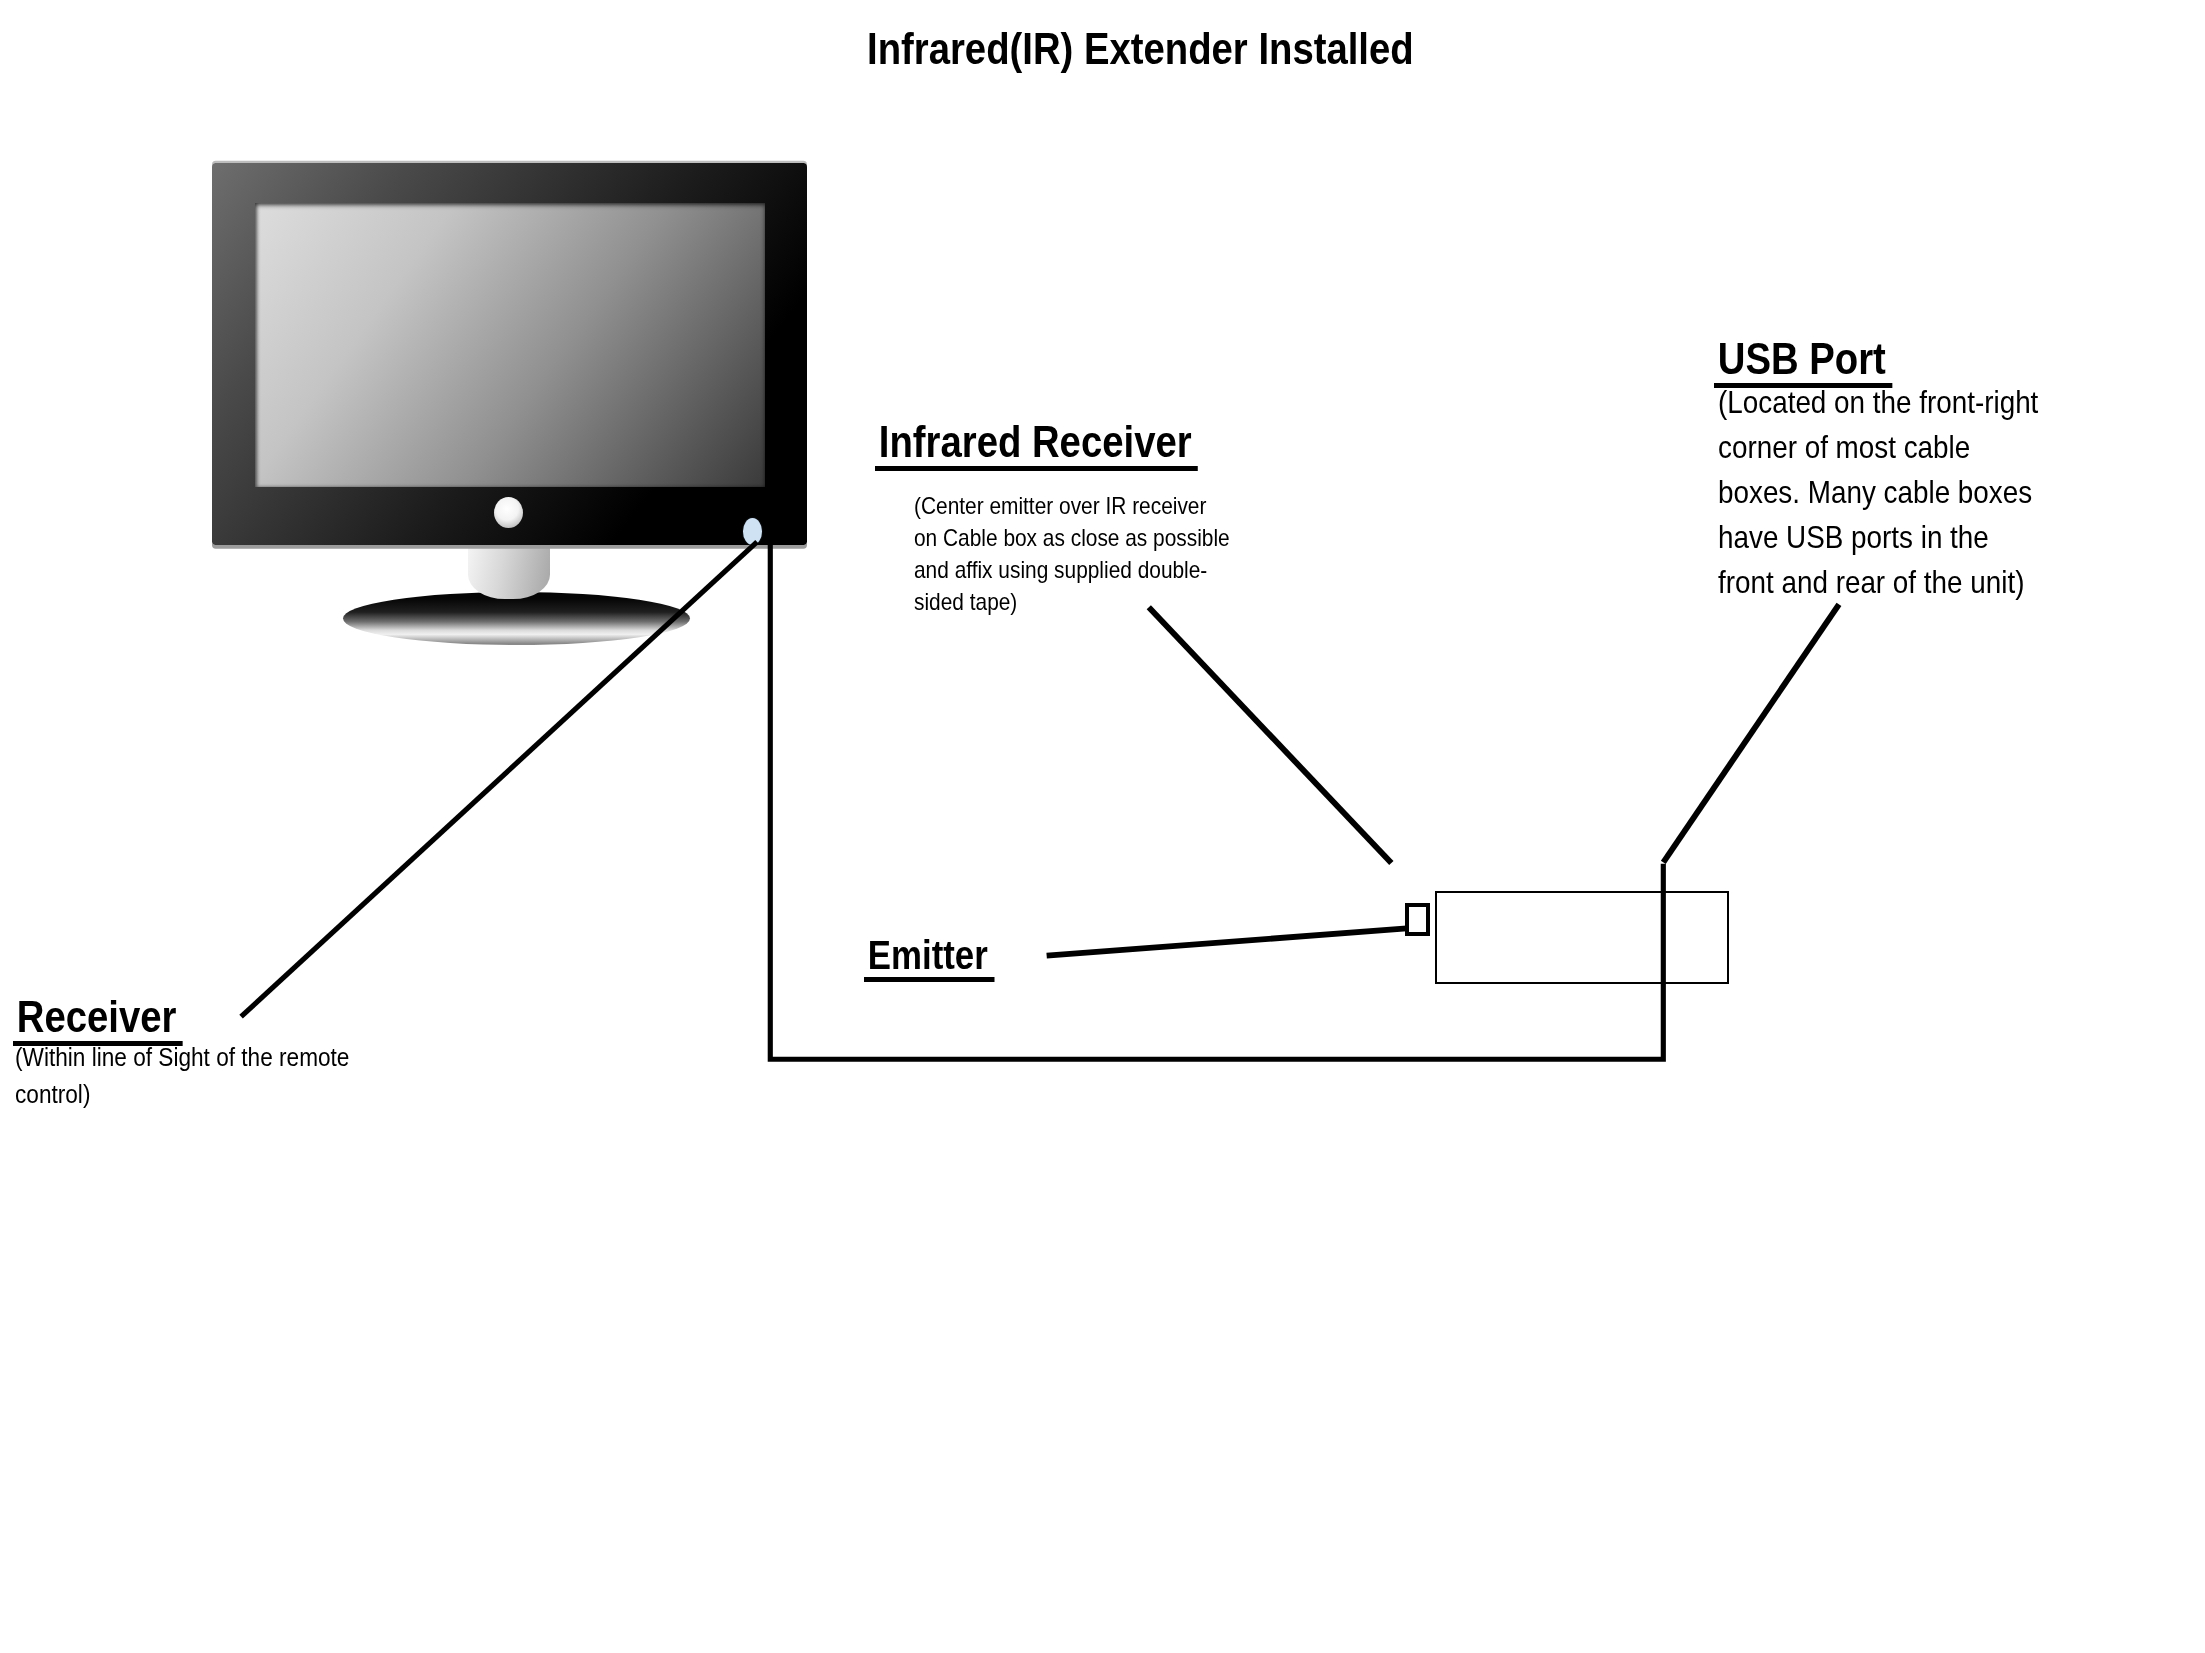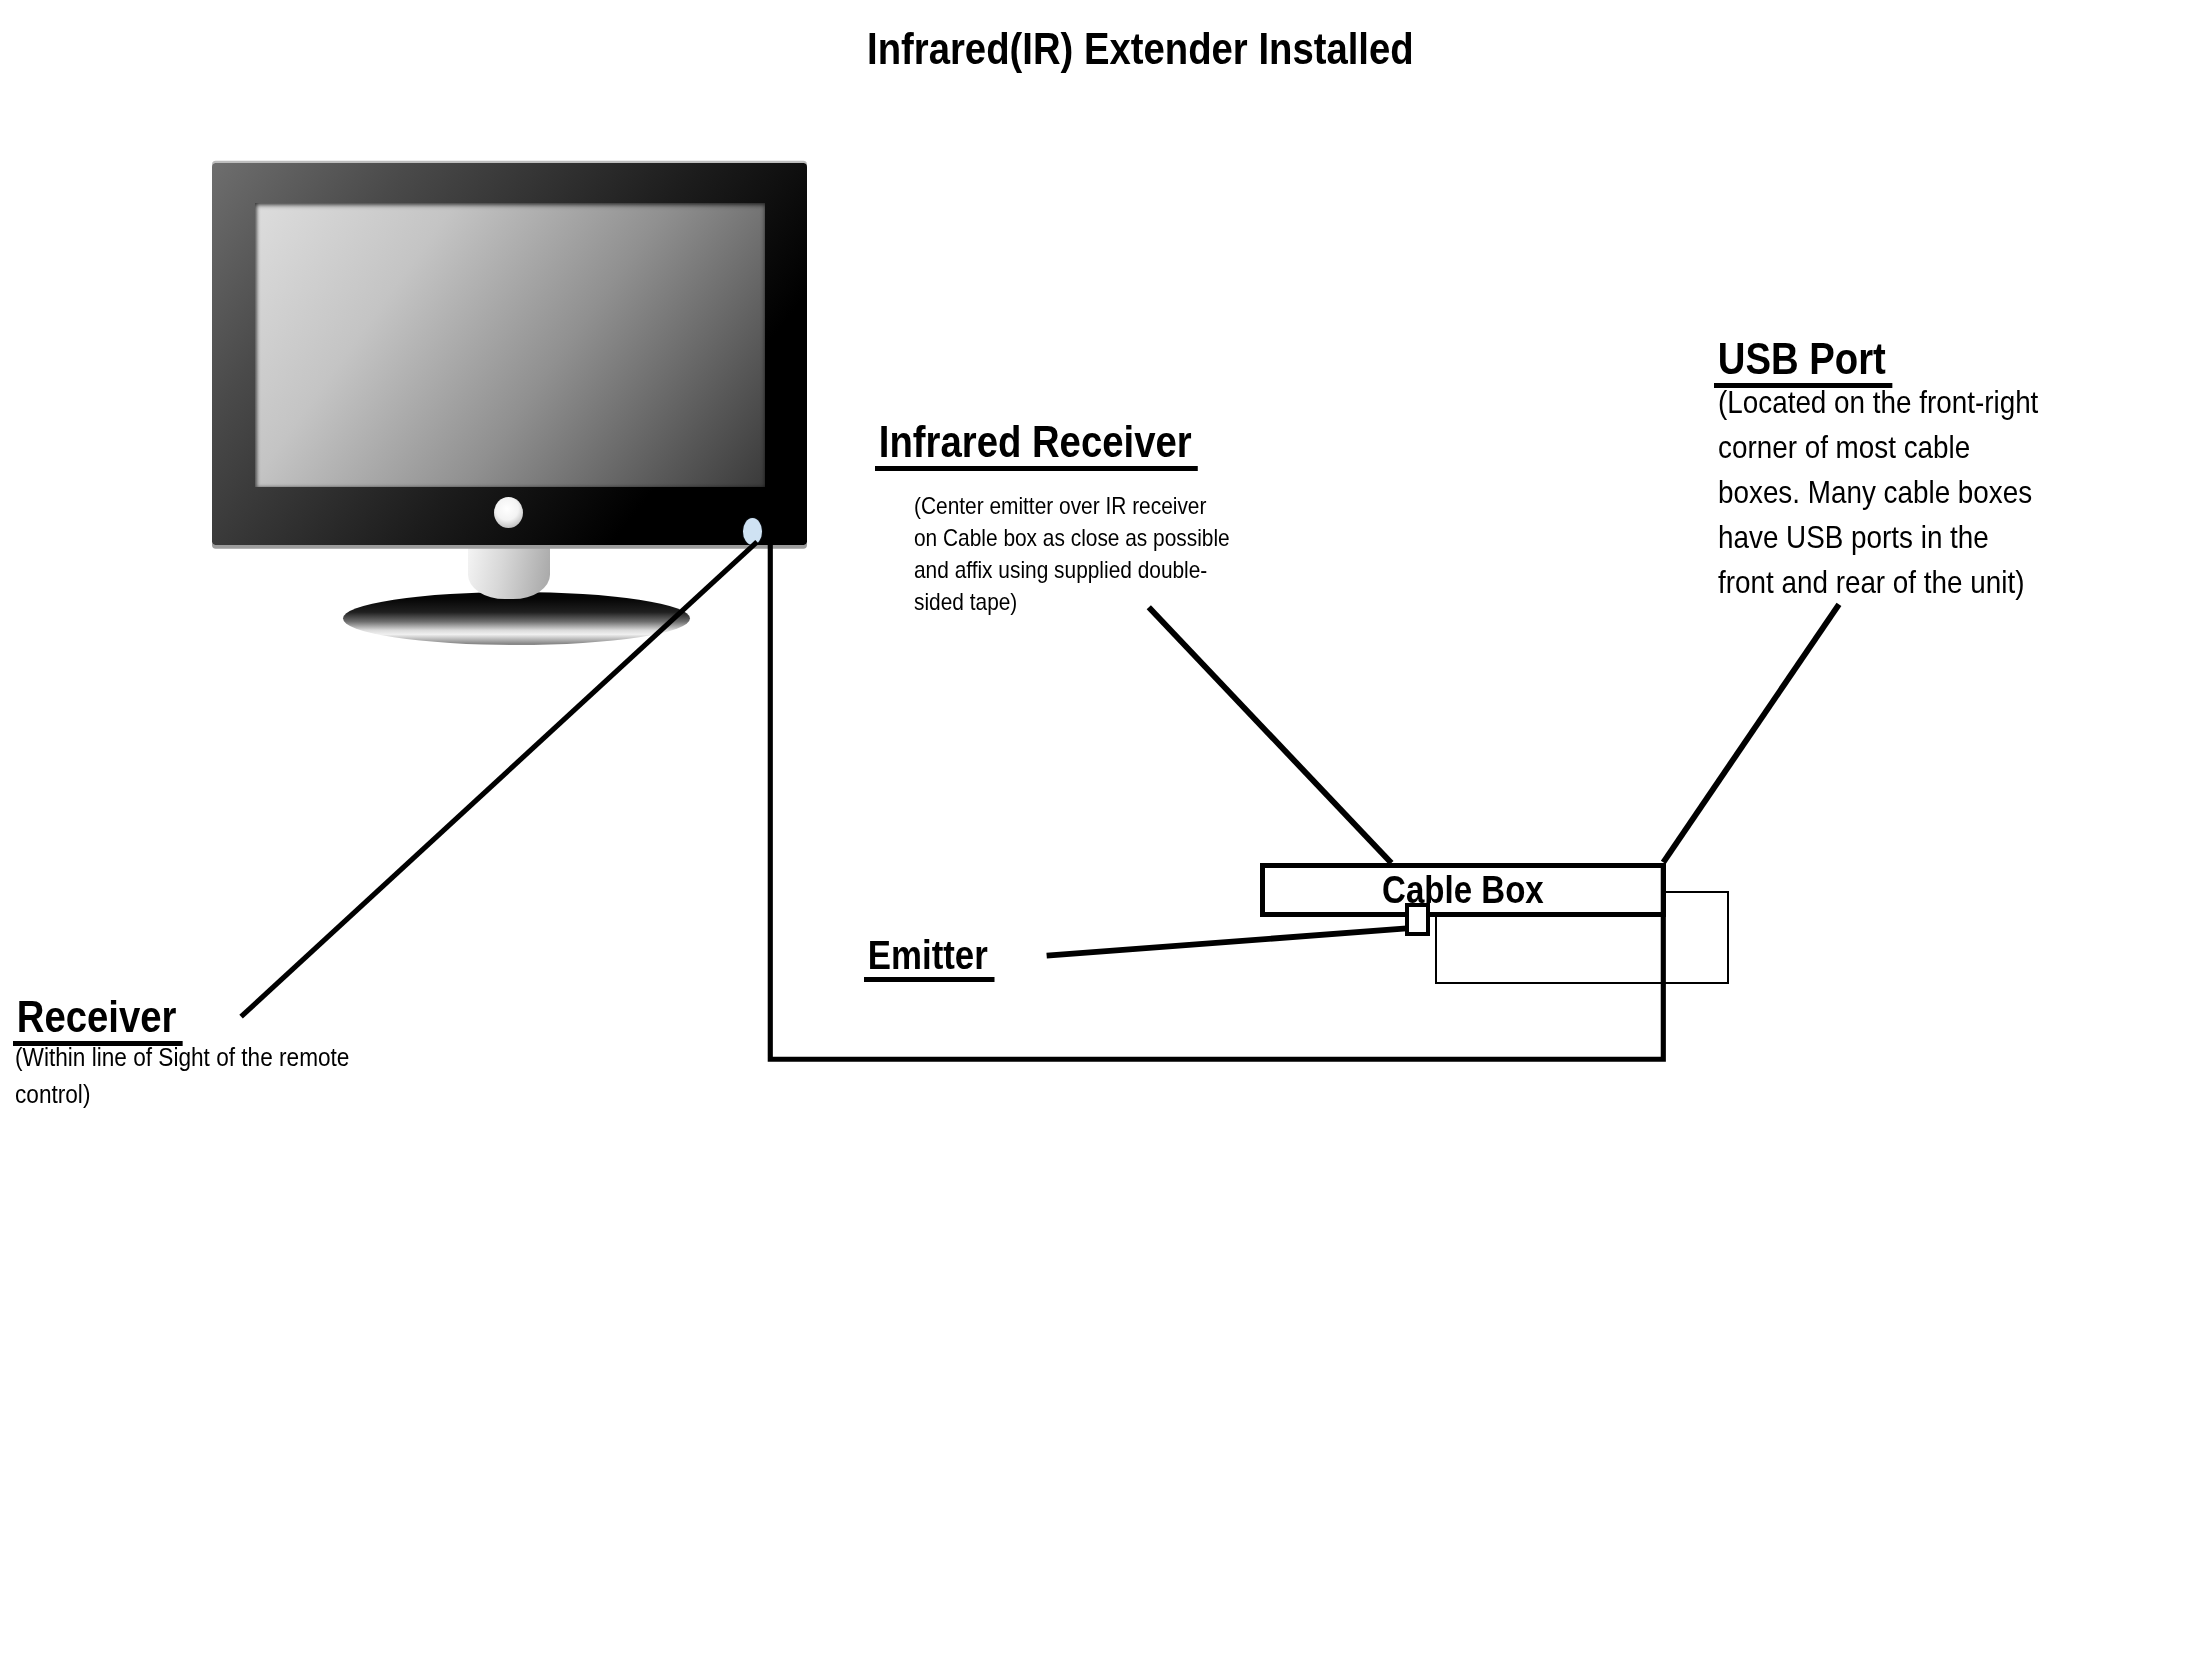--- a/index.html
+++ b/index.html
@@ -112,23 +112,20 @@
   <div class="heading h-usb narrow">USB Port</div>
   <div class="note note-usb narrow">
     <div>(Located on the front-right</div>
     <div>corner of most cable</div>
     <div>boxes. Many cable boxes</div>
     <div>have USB ports in the</div>
     <div>front and rear of the unit)</div>
   </div>
 
   <div class="rear-box"></div>
-  <div class="cable-box">
-    <span class="cb-label">Cable Box</span>
-  </div>
   <div class="emitter-square"></div>
 
   <div class="heading h-emitter narrow">Emitter</div>
 
   <div class="heading h-receiver narrow">Receiver</div>
   <div class="note note-receiver narrow">
     <div>(Within line of Sight of the remote</div>
     <div>control)</div>
   </div>
 

